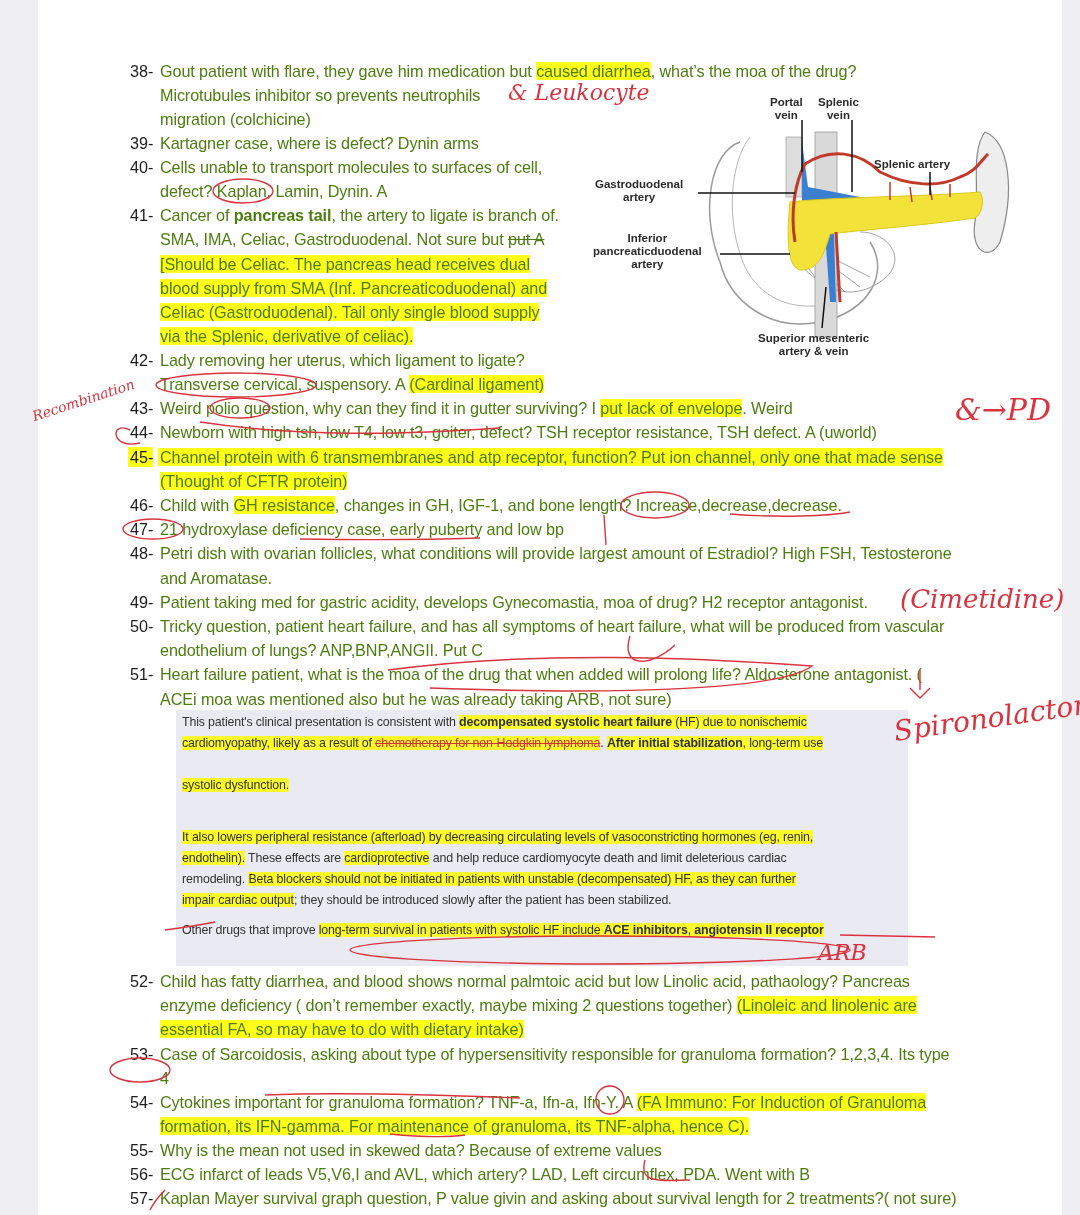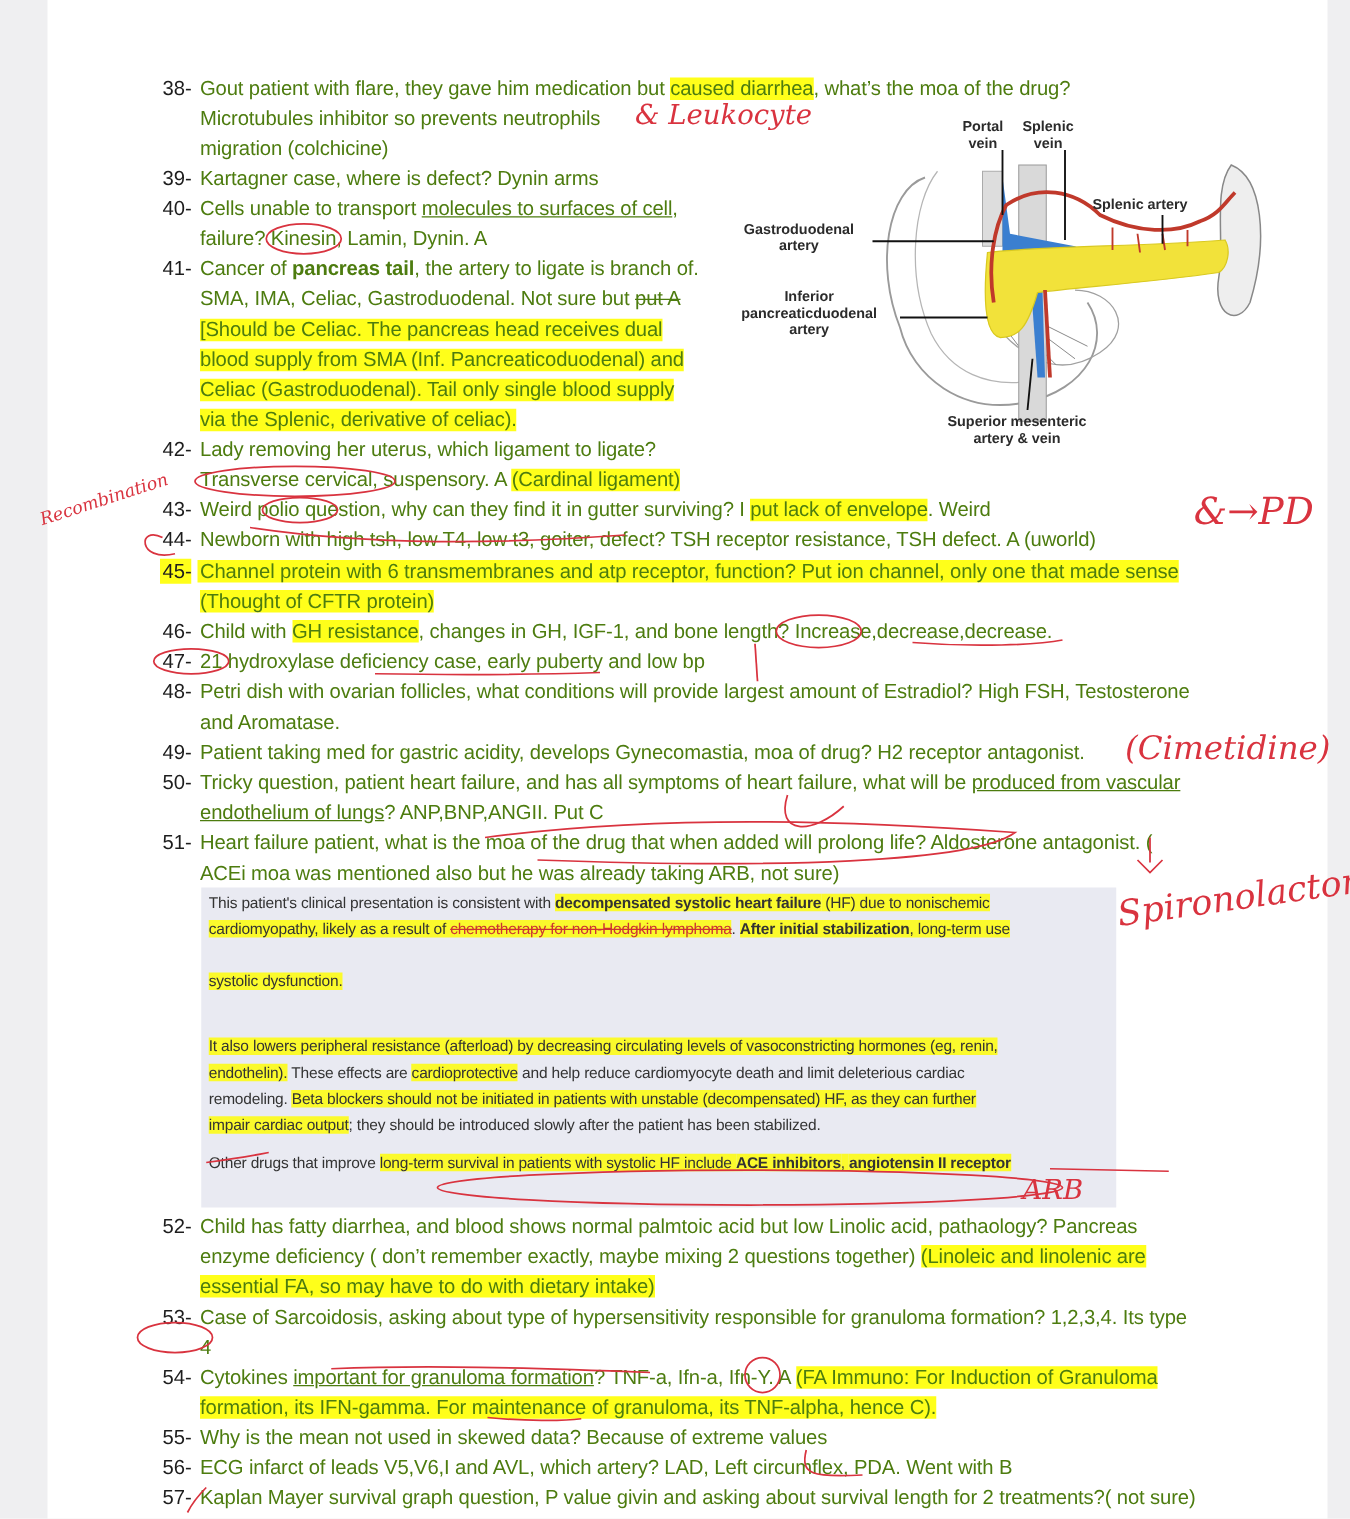--- a/index.html
+++ b/index.html
@@ -1,24 +1,24 @@
 <!DOCTYPE html>
 <html><head>
 <meta charset="utf-8">
 <style>
   html,body{margin:0;padding:0;}
   body{width:1080px;height:1215px;background:#efeff1;position:relative;overflow:hidden;font-family:"Liberation Sans",sans-serif;}
   .page{position:absolute;left:38px;top:0;width:1024px;height:1215px;background:#ffffff;}
   .line{position:absolute;font-size:16.2px;color:#4d7c0f;white-space:nowrap;line-height:20px;letter-spacing:-0.1px;}
   .num{position:absolute;font-size:16.2px;color:#1d1d1d;line-height:20px;}
   .hl{background:#ffff1a;}
-  .u{text-decoration:underline;}
+  .u{}
   .b{font-weight:bold;}
   .strike{text-decoration:line-through;}
-  .excerpt{position:absolute;left:161px;top:710px;width:732px;height:256px;background:#e9eaf2;}
+  .excerpt{position:absolute;left:176px;top:710px;width:732px;height:256px;background:#e9eaf2;}
   .ex{position:absolute;left:6px;font-size:12.4px;color:#333;white-space:nowrap;line-height:16px;letter-spacing:-0.15px;}
   .ex .hl{background:#fbfa2c;}
   .fig{position:absolute;left:590px;top:92px;width:436px;height:270px;}
   .flabel{position:absolute;font-size:11.5px;font-weight:bold;color:#2b2b2b;text-align:center;line-height:13px;white-space:nowrap;}
   .ink{position:absolute;color:#d9333f;font-family:"DejaVu Serif",serif;font-style:italic;white-space:nowrap;}
   svg{overflow:visible;}
 </style>
 </head>
 <body>
 
@@ -27,21 +27,21 @@
 <div class="num" style="left:130px;top:61px">38-</div>
 <div class="line" style="left:160px;top:61px"><span>Gout patient with flare, they gave him medication but </span><span class="hl">caused diarrhea</span><span>, what’s the moa of the drug?</span></div>
 <div class="line" style="left:160px;top:85px">Microtubules inhibitor so prevents neutrophils</div>
 <div class="line" style="left:160px;top:109px">migration (colchicine)</div>
 
 <div class="num" style="left:130px;top:133px">39-</div>
 <div class="line" style="left:160px;top:133px">Kartagner case, where is defect? Dynin arms</div>
 
 <div class="num" style="left:130px;top:157px">40-</div>
 <div class="line" style="left:160px;top:157px"><span>Cells unable to transport </span><span class="u">molecules to surfaces of cell</span><span>,</span></div>
-<div class="line" style="left:160px;top:181px">failure? Kinesin, Lamin, Dynin. A</div>
+<div class="line" style="left:160px;top:181px">defect? Kaplan, Lamin, Dynin. A</div>
 
 <div class="num" style="left:130px;top:205px">41-</div>
 <div class="line" style="left:160px;top:205px"><span>Cancer of </span><span class="b">pancreas tail</span><span>, the artery to ligate is branch of.</span></div>
 <div class="line" style="left:160px;top:229px"><span>SMA, IMA, Celiac, Gastroduodenal. Not sure but </span><span class="strike">put A</span></div>
 <div class="line" style="left:160px;top:254px"><span class="hl">[Should be Celiac. The pancreas head receives dual</span></div>
 <div class="line" style="left:160px;top:278px"><span class="hl">blood supply from SMA (Inf. Pancreaticoduodenal) and</span></div>
 <div class="line" style="left:160px;top:302px"><span class="hl">Celiac (Gastroduodenal). Tail only single blood supply</span></div>
 <div class="line" style="left:160px;top:326px"><span class="hl">via the Splenic, derivative of celiac).</span></div>
 
 <div class="num" style="left:130px;top:350px">42-</div>

